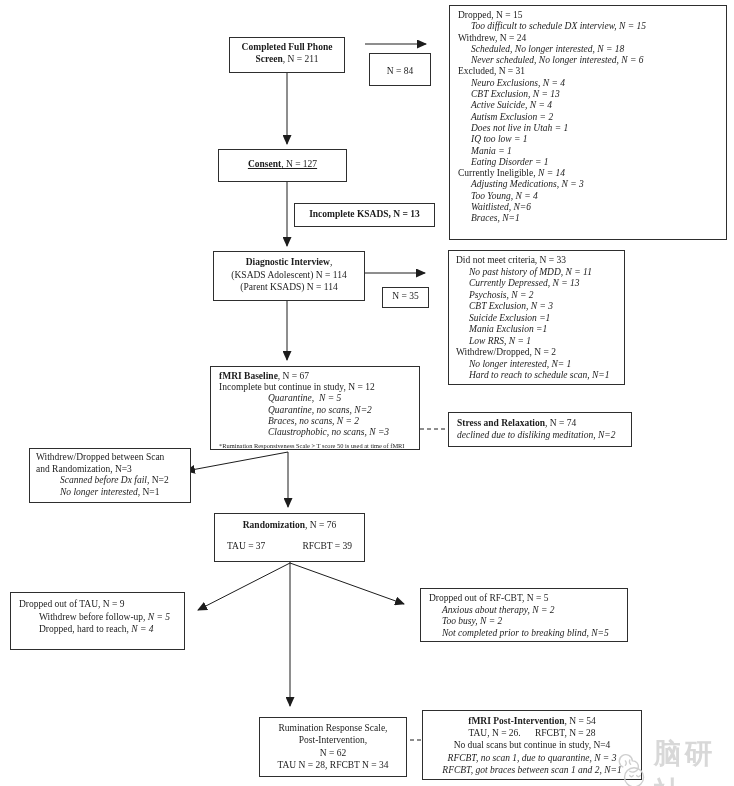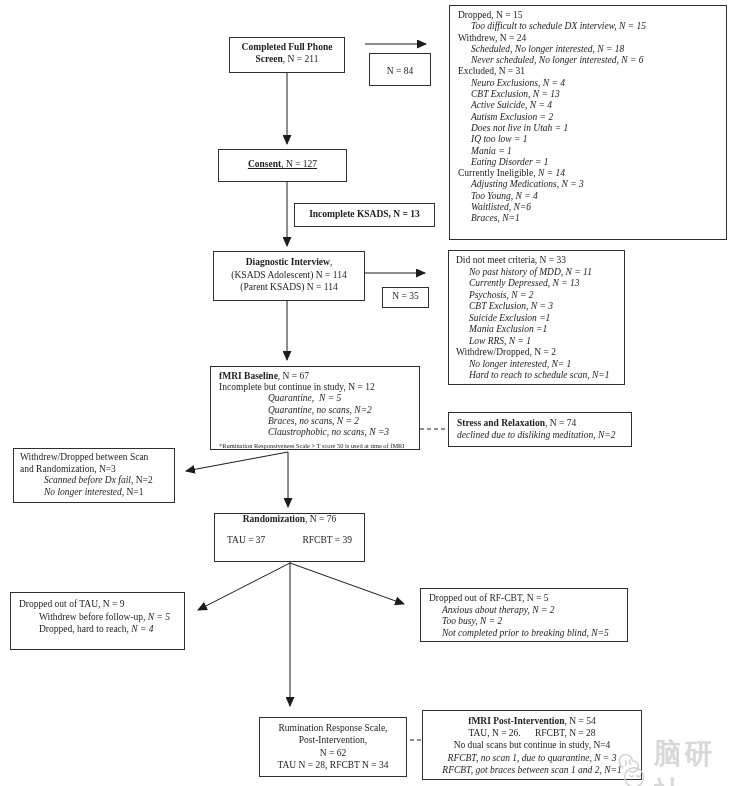--- a/index.html
+++ b/index.html
@@ -27,22 +27,22 @@
   #b_screen{left:229px;top:37px;width:116px;height:36px;padding-top:4px;}
   #b_n84{left:369px;top:53px;width:62px;height:33px;padding-top:12px;}
   #b_drop1{left:449px;top:5px;width:278px;height:235px;padding:4px 8px;line-height:11.3px;border-width:1.5px;}
   #b_consent{left:218px;top:149px;width:129px;height:33px;padding-top:9px;text-decoration:underline;}
   #b_ksads{left:294px;top:203px;width:141px;height:24px;padding-top:5px;}
   #b_diag{left:213px;top:251px;width:152px;height:50px;padding-top:4px;line-height:12.6px;}
   #b_n35{left:382px;top:287px;width:47px;height:21px;padding-top:3px;}
   #b_drop2{left:448px;top:250px;width:177px;height:135px;padding:4px 7px;line-height:11.5px;border-width:1.5px;}
   #b_fmri{left:210px;top:366px;width:210px;height:84px;padding:4px 8px;line-height:11.2px;}
   #b_stress{left:448px;top:412px;width:184px;height:35px;padding:5px 8px;border-width:1.5px;}
-  #b_wscan{left:13px;top:448px;width:162px;height:55px;padding:3px 6px;border-width:1.5px;}
-  #b_rand{left:214px;top:513px;width:151px;height:49px;}
+  #b_wscan{left:29px;top:448px;width:162px;height:55px;padding:3px 6px;border-width:1.5px;}
+  #b_rand{left:214px;top:513px;width:151px;height:49px;padding-top:6px;}
   #b_tau{left:10px;top:592px;width:175px;height:58px;padding:5px 8px;line-height:12.5px;border-width:1.5px;}
   #b_rfcbt{left:420px;top:588px;width:208px;height:54px;padding:4px 8px;border-width:1.5px;}
   #b_rrs{left:220px;top:717px;width:148px;height:60px;padding-top:4px;line-height:12.4px;margin-left:39px;}
   #b_post{left:422px;top:710px;width:220px;height:70px;padding-top:4px;line-height:12.2px;border-width:1.5px;}
 
   
   #wm{position:absolute;left:615px;top:735px;display:flex;align-items:center;}
   #wm-text{
     font-size:28px;color:#d8d8d8;letter-spacing:3px;font-weight:bold;
     font-family:"Liberation Serif","DejaVu Serif",serif;margin-left:2px;

